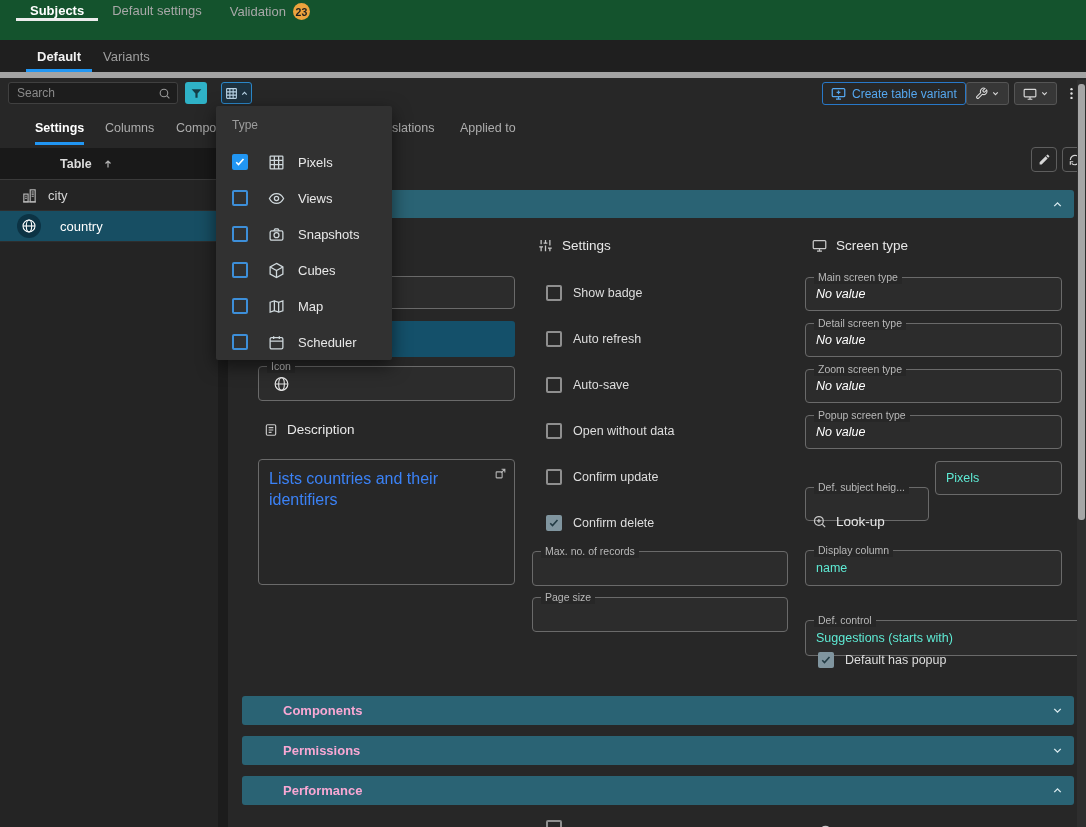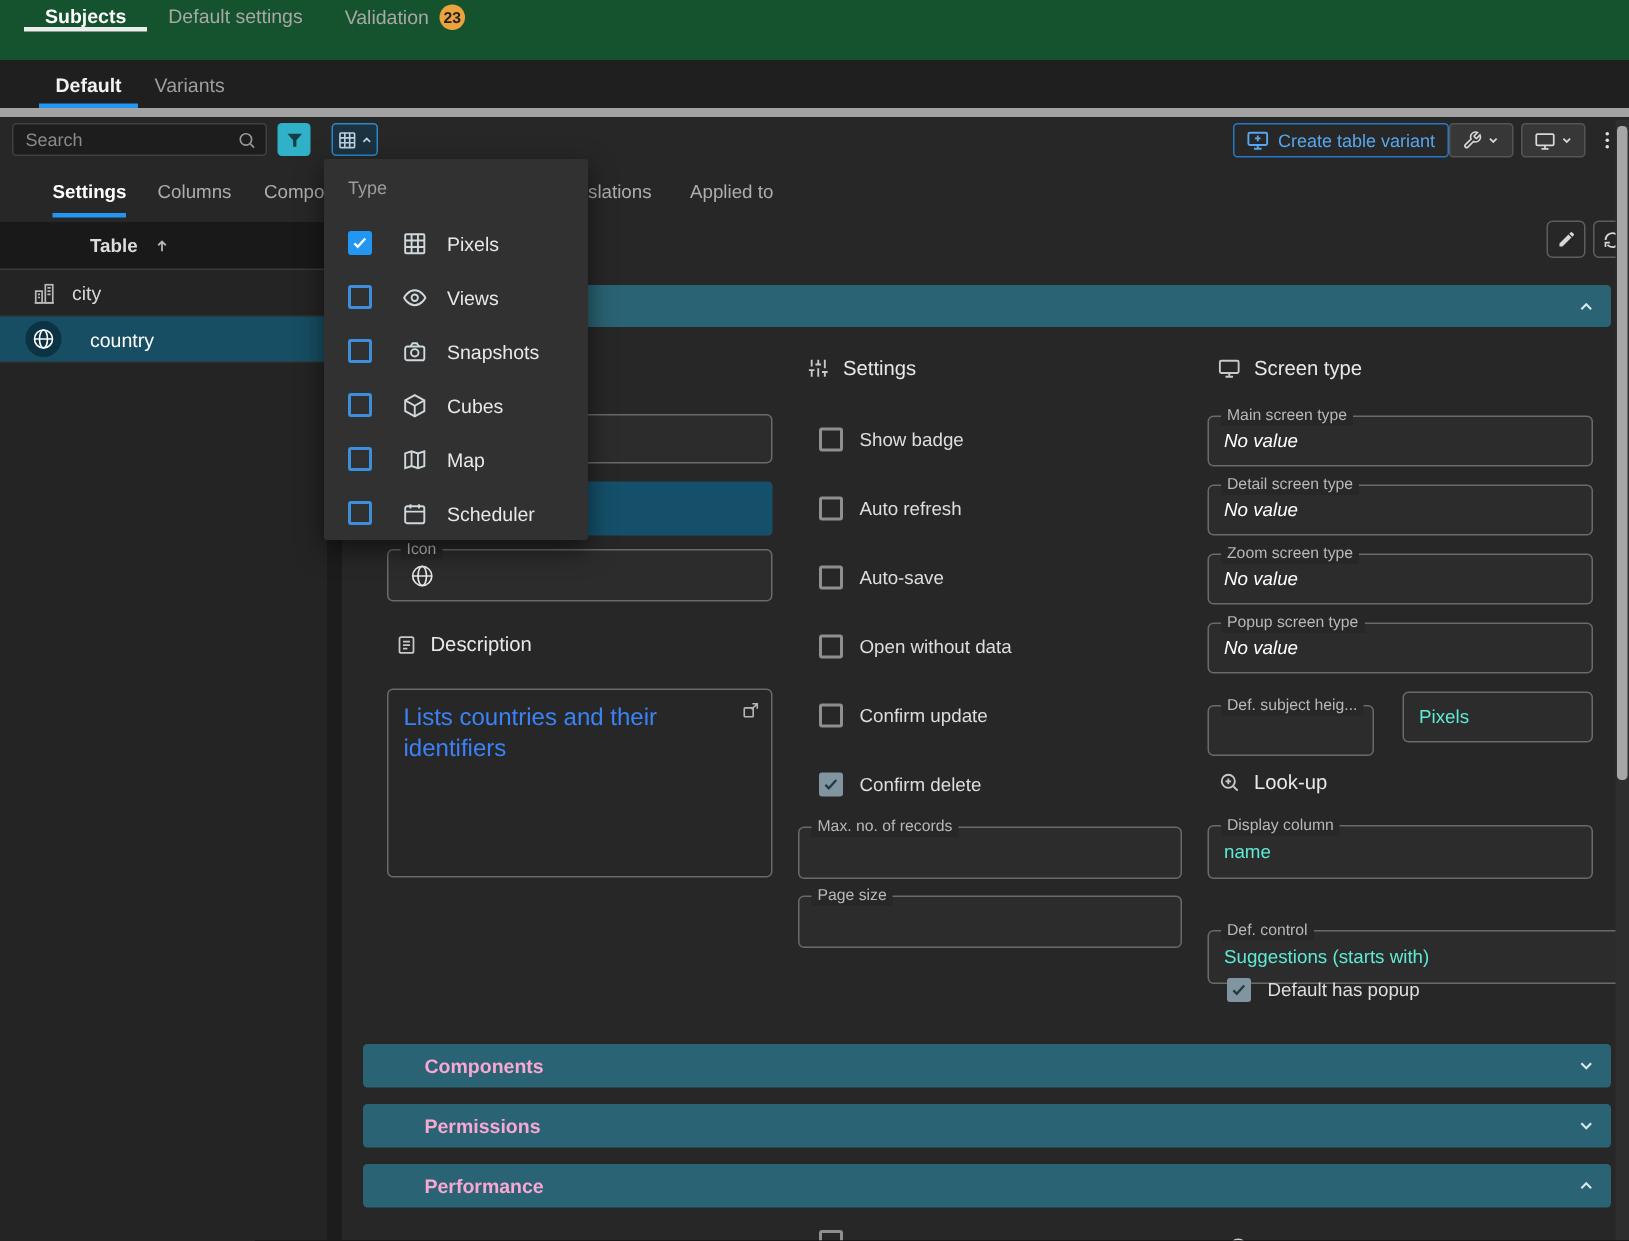--- a/index.html
+++ b/index.html
@@ -394,21 +394,21 @@
   </div>
   <div class="abs ofield" style="left:805px;top:369px;width:257px;height:34px">
     <span class="flabel">Zoom screen type</span>
     <span class="fval ph">No value</span>
   </div>
   <div class="abs ofield" style="left:805px;top:415px;width:257px;height:34px">
     <span class="flabel">Popup screen type</span>
     <span class="fval ph">No value</span>
   </div>
 
-  <div class="abs ofield" style="left:805px;top:470px;width:111px;height:34px">
+  <div class="abs ofield" style="left:805px;top:487px;width:124px;height:34px">
     <span class="flabel">Def. subject heig...</span>
     <span class="fval"></span>
   </div>
   <div class="abs ofield" style="left:935px;top:461px;width:127px;height:34px">
     <span class="fval">Pixels</span>
   </div>
 
   <div class="col-header" style="left:812px;top:514px">
     <span class="h-ic">
       <svg width="15" height="15" viewBox="0 0 24 24" fill="none" stroke="currentColor" stroke-width="2">

